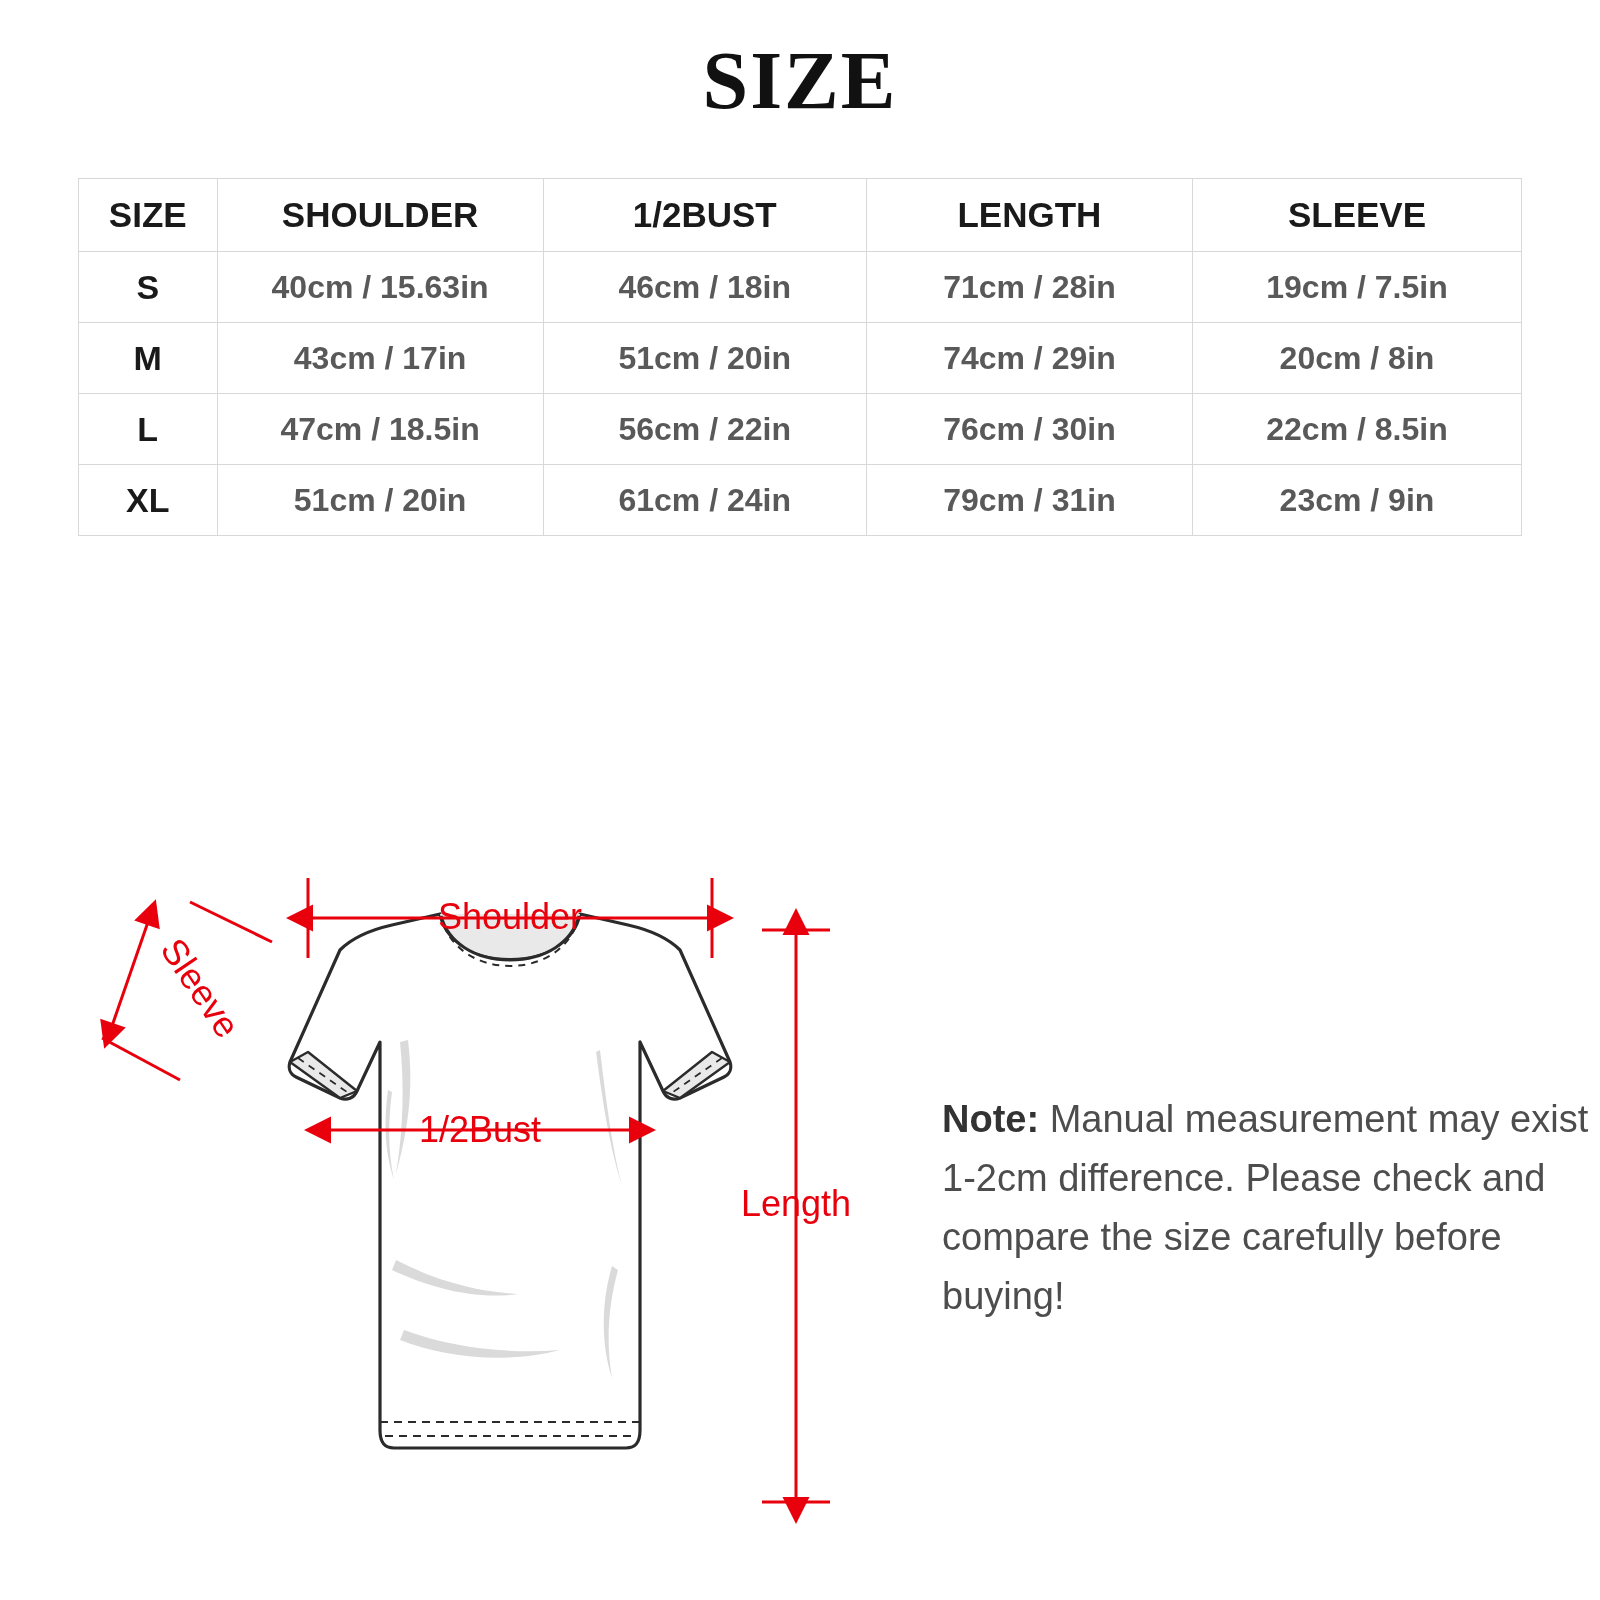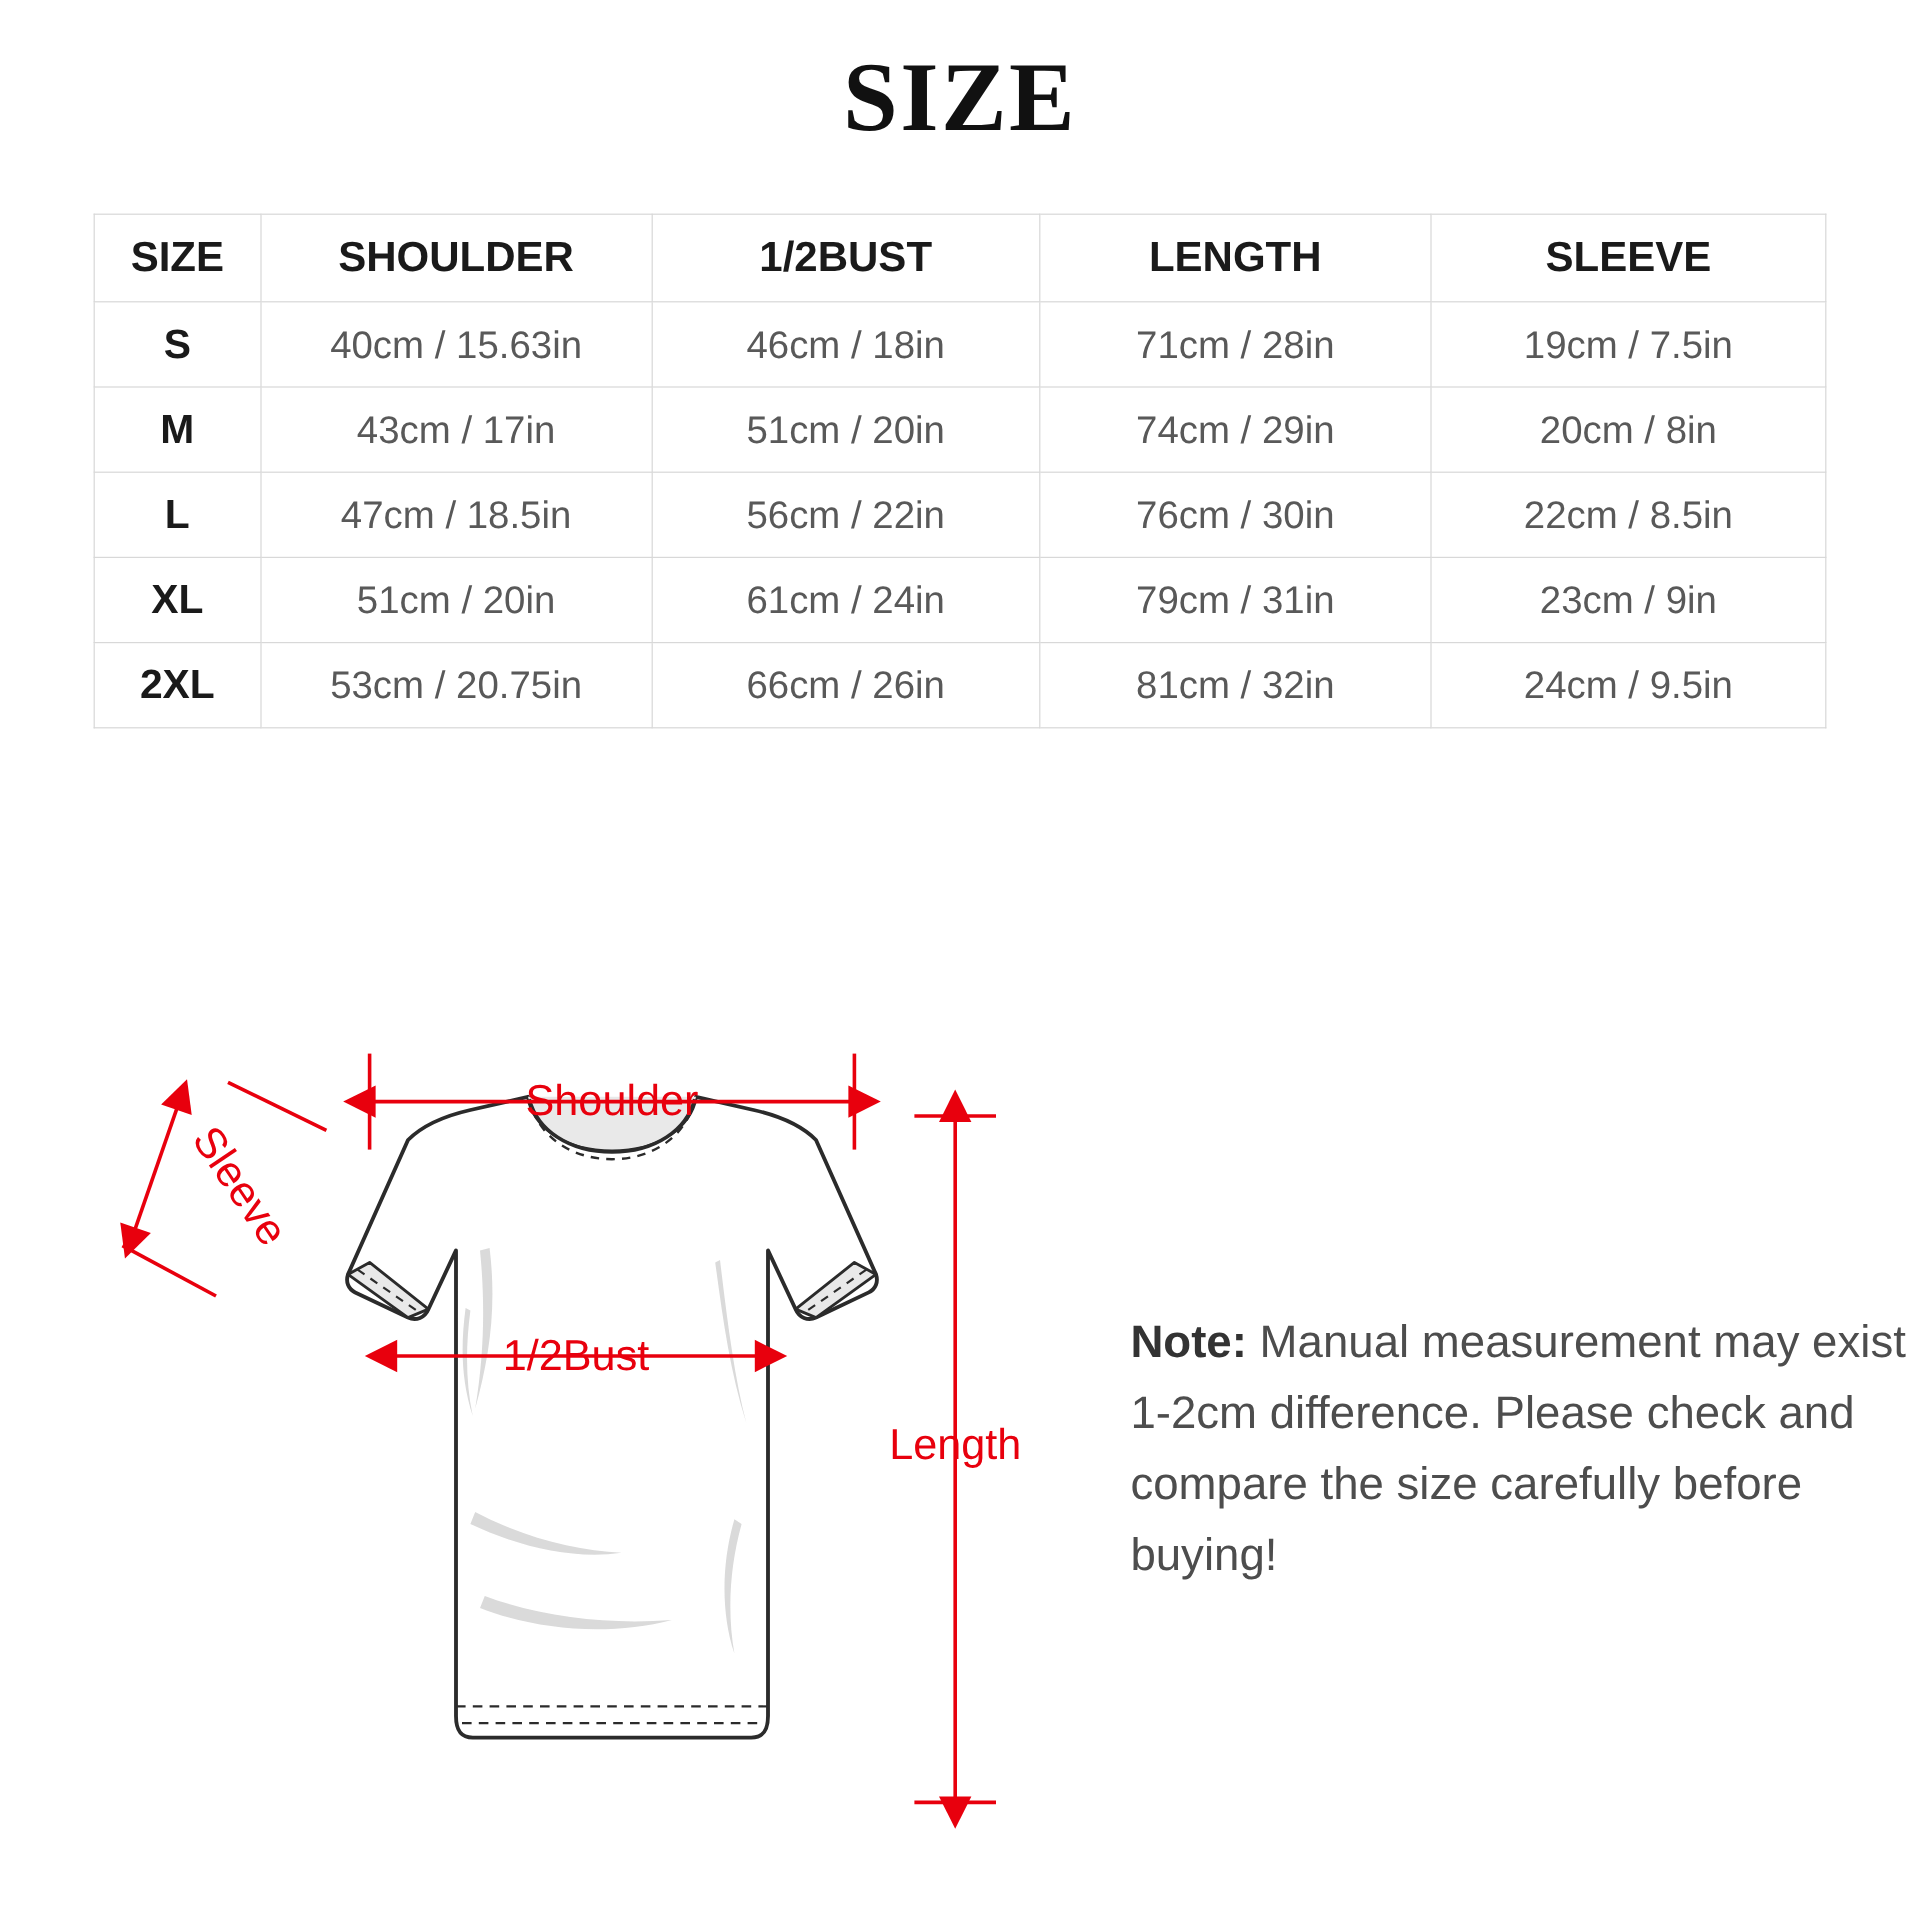--- a/index.html
+++ b/index.html
@@ -56,21 +56,21 @@
     color: #1a1a1a;
     height: 72px;
   }
   table.size-table td.size-col {
     font-size: 34px;
     font-weight: 700;
     color: #1a1a1a;
   }
   table.size-table td.val {
     font-size: 32px;
-    font-weight: 400;
+    font-weight: 700;
     color: #595959;
   }
   col.c-size  { width: 9.6%; }
   col.c-sh    { width: 22.6%; }
   col.c-bust  { width: 22.4%; }
   col.c-len   { width: 22.6%; }
   col.c-slv   { width: 22.8%; }
 
   
   .diagram {
@@ -142,27 +142,20 @@
         <td class="val">56cm / 22in</td>
         <td class="val">76cm / 30in</td>
         <td class="val">22cm / 8.5in</td>
       </tr>
       <tr>
         <td class="size-col">XL</td>
         <td class="val">51cm / 20in</td>
         <td class="val">61cm / 24in</td>
         <td class="val">79cm / 31in</td>
         <td class="val">23cm / 9in</td>
-      </tr>
-      <tr>
-        <td class="size-col">2XL</td>
-        <td class="val">53cm / 20.75in</td>
-        <td class="val">66cm / 26in</td>
-        <td class="val">81cm / 32in</td>
-        <td class="val">24cm / 9.5in</td>
       </tr>
     </tbody>
   </table>
 </div>
 
 <div class="diagram">
   <svg width="820" height="740" viewBox="0 0 820 740" xmlns="http://www.w3.org/2000/svg">
     <defs>
       <marker id="arrL" markerWidth="11" markerHeight="11" refX="9" refY="5.5" orient="auto">
         <path d="M10,1 L10,10 L1,5.5 Z" fill="#e8000d"></path>

